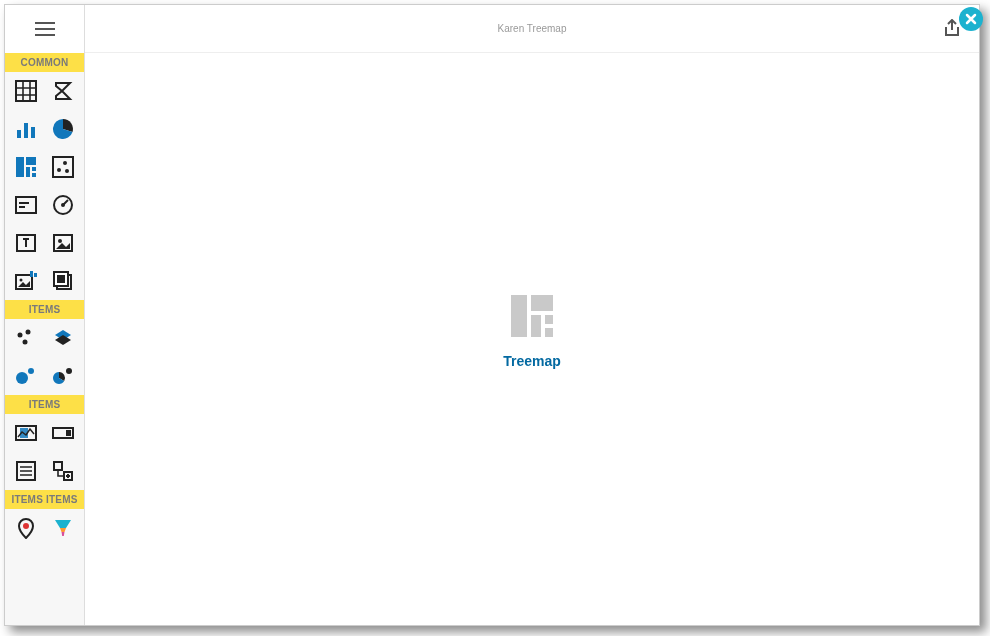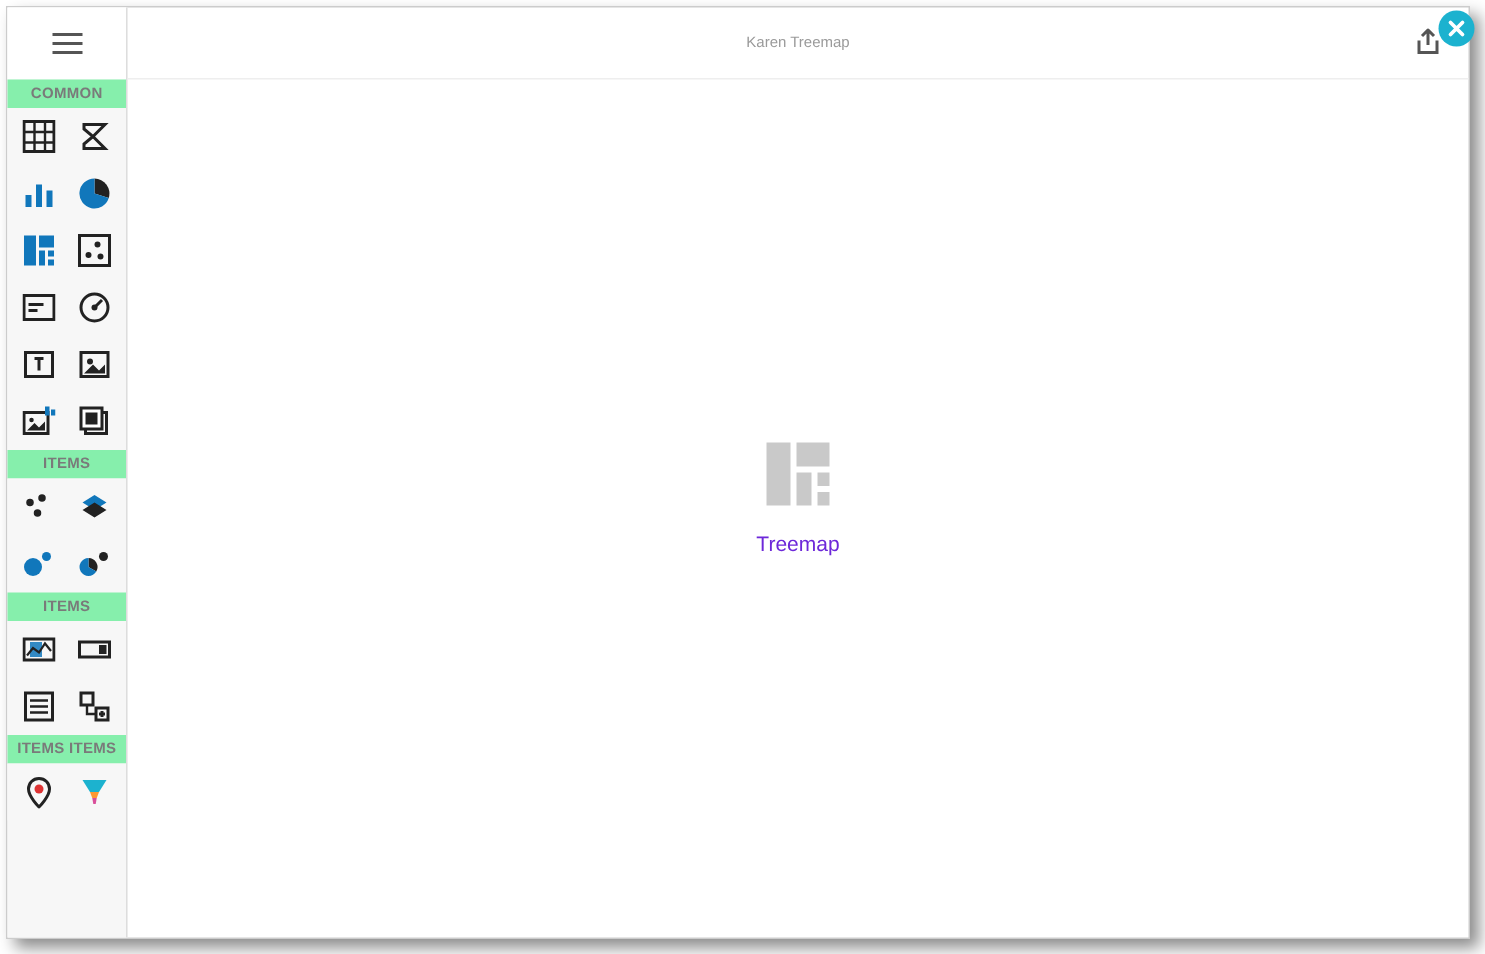--- a/index.html
+++ b/index.html
@@ -32,21 +32,21 @@
     align-items:stretch;
   }
   .menu-bar {
     height:48px; display:flex; align-items:center; justify-content:center;
     background:#fff;
   }
   .hamburger { width:20px; height:14px; display:flex; flex-direction:column; justify-content:space-between; cursor:pointer;}
   .hamburger span { display:block; height:2px; background:#555; }
 
   .section-header {
-    background:#86efac; color:#7a7a7a;
+    background:#fde047; color:#7a7a7a;
     font-size:10px; font-weight:bold; letter-spacing:0.2px;
     text-align:center; padding:4px 0;
   }
   .icon-grid {
     display:grid; grid-template-columns:1fr 1fr;
     padding:4px 2px;
     background:#f7f7f7;
     row-gap:8px;
   }
   .icon-cell {
@@ -66,21 +66,21 @@
     position:relative;
   }
   .content-title { flex:1; text-align:center; color:#9a9a9a; font-size:10px; }
   .export-icon { position:absolute; right:18px; top:14px; cursor:pointer; color:#555;}
 
   .empty-state {
     flex:1; display:flex; align-items:center; justify-content:center;
   }
   .empty-inner { text-align:center; color:#707070; }
   .empty-inner .big-icon { margin-bottom:10px; color:#c4c4c4;}
-  .empty-name { font-size:14px; margin-bottom:16px; color:#6d28d9; }
+  .empty-name { font-size:14px; margin-bottom:16px; color:#0369a1;font-weight:bold; }
   .empty-hint { font-size:12px; color:#707070; width:150px; margin:0 auto; line-height:1.4;}
   .empty-hint a { color:#1177bb; text-decoration:underline; cursor:pointer;}
 </style>
 </head>
 <body>
 
 <div class="frame">
 
   <div class="close-btn">
     <svg width="12" height="12" viewBox="0 0 12 12">

